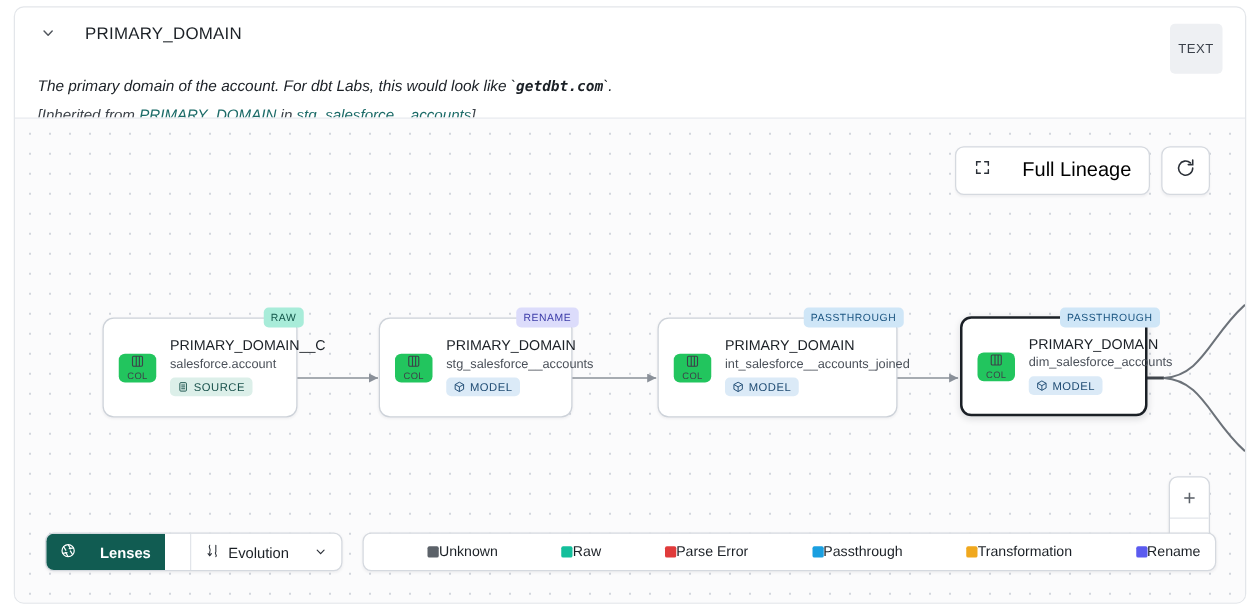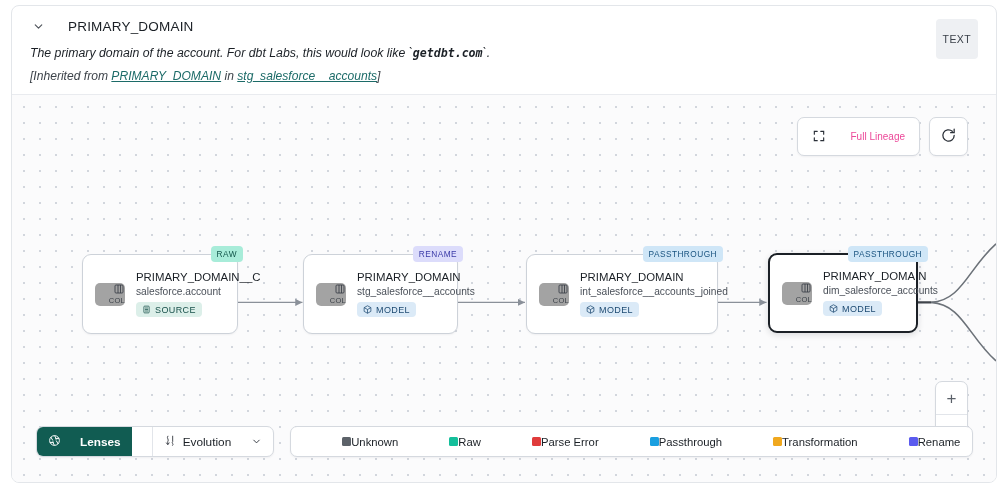--- a/index.html
+++ b/index.html
@@ -31,21 +31,21 @@
     font-size: 13.5px; color: #1b2026; letter-spacing: .2px;
     font-weight: 400; padding-left: 10px;
   }
   .type-badge {
     position: absolute; right: 18px; top: 13px;
     background: #eef0f3; color: #3a4049;
     font-size: 10.5px; letter-spacing: .4px;
     padding: 14px 7px; border-radius: 4px;
   }
   .desc {
-    margin-top: 11px; font-size: 12.3px; font-style: italic;
+    margin-top: 27px; font-size: 12.3px; font-style: italic;
     color: #1b2026; line-height: 1.35;
   }
   .desc .code {
     font-family: "DejaVu Sans Mono", monospace;
     font-style: italic; font-weight: bold; font-size: 11.6px;
   }
   .inherit {
     margin-top: 7px; font-size: 12.1px; font-style: italic; color: #3c4249;
   }
   .inherit a {
@@ -72,23 +72,23 @@
     display: flex; align-items: center;
     padding: 0 12px;
     box-shadow: 0 1px 2px rgba(20,25,35,.05);
   }
   .node.selected {
     border: 2px solid #1b2026;
     box-shadow: 0 2px 6px rgba(20,25,35,.14);
   }
   .col-chip {
     width: 30px; height: 23px; flex: 0 0 30px;
-    background: #a3a3a3; border-radius: 5px;
+    background: #22c55e; border-radius: 5px;
     display: flex; flex-direction: column;
-    align-items: flex-end; justify-content: center; gap: 1px;
+    align-items: center; justify-content: center; gap: 1px;
     margin-right: 11px;
   }
   .col-chip .lbl { font-size: 7.5px; color: #3c4249; letter-spacing: .3px; }
   .node-body { display: flex; flex-direction: column; gap: 3px; min-width: 0; }
   .node-title { font-size: 11.4px; color: #1b2026; white-space: nowrap; }
   .node-sub { font-size: 10.2px; color: #4a5059; white-space: nowrap; }
   .kind {
     display: inline-flex; align-items: center; gap: 4px;
     font-size: 9px; letter-spacing: .4px;
     padding: 2.5px 6px; border-radius: 4px;
@@ -103,21 +103,21 @@
     padding: 3px 6px; border-radius: 4px; white-space: nowrap;
   }
   .tag.raw         { background: #a8ecd9; color: #12564a; }
   .tag.rename      { background: #dcdcfb; color: #3b3ba8; }
   .tag.passthrough { background: #cfe6f7; color: #1a5480; }
   
   .top-ctrls { position: absolute; right: 28px; top: 22px; display: flex; gap: 9px; }
   .btn {
     background: #ffffff; border: 1px solid #d5d9df; border-radius: 7px;
     height: 39px; display: flex; align-items: center; gap: 25px;
-    padding: 0 14px; font-size: 10px; color: #ec4899;
+    padding: 0 14px; font-size: 16px; color: #000000;
     box-shadow: 0 1px 2px rgba(20,25,35,.05);
   }
   .btn.icon-only { width: 39px; padding: 0; justify-content: center; }
   .zoom-ctrl {
     position: absolute; right: 28px; bottom: 35px;
     width: 33px; background: #ffffff;
     border: 1px solid #d5d9df; border-radius: 7px;
     box-shadow: 0 1px 2px rgba(20,25,35,.05); overflow: hidden;
   }
   .zoom-btn {

